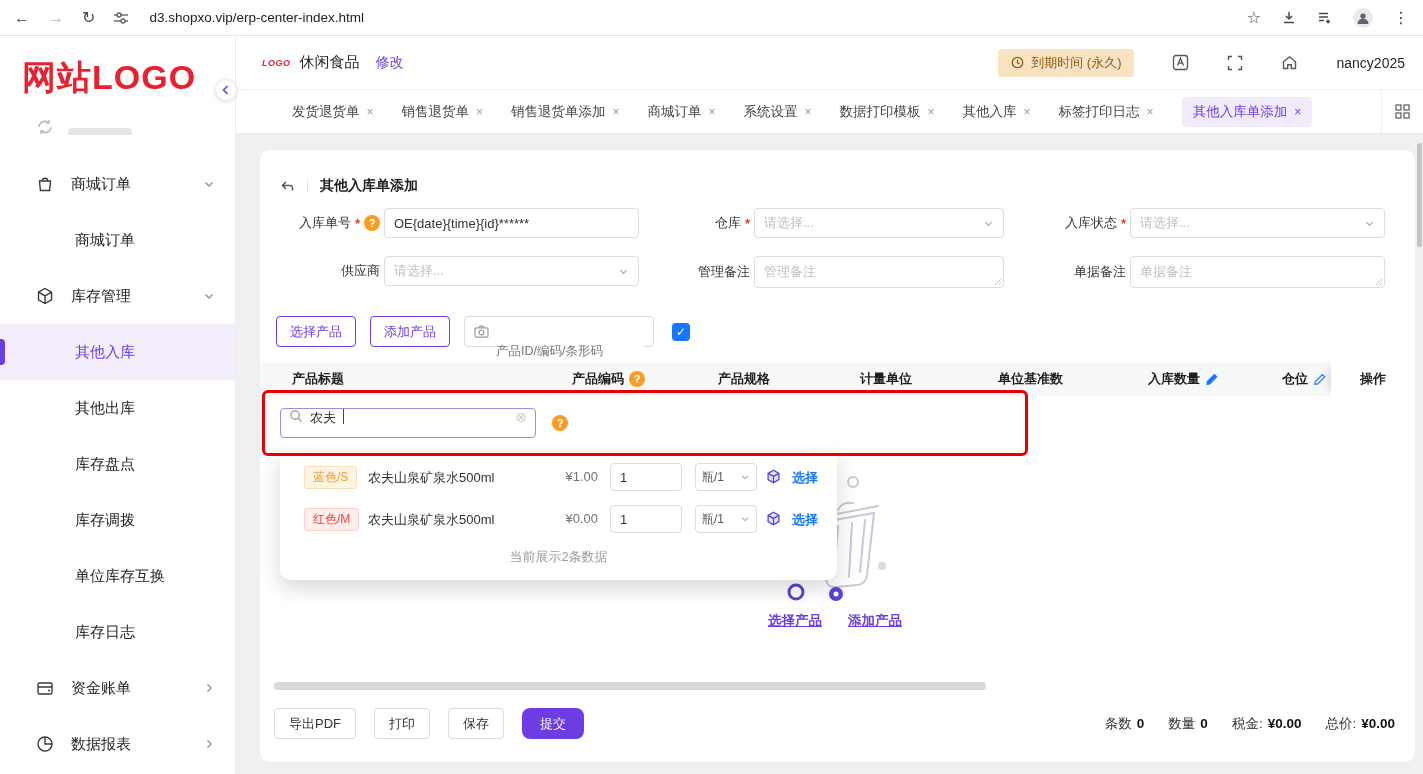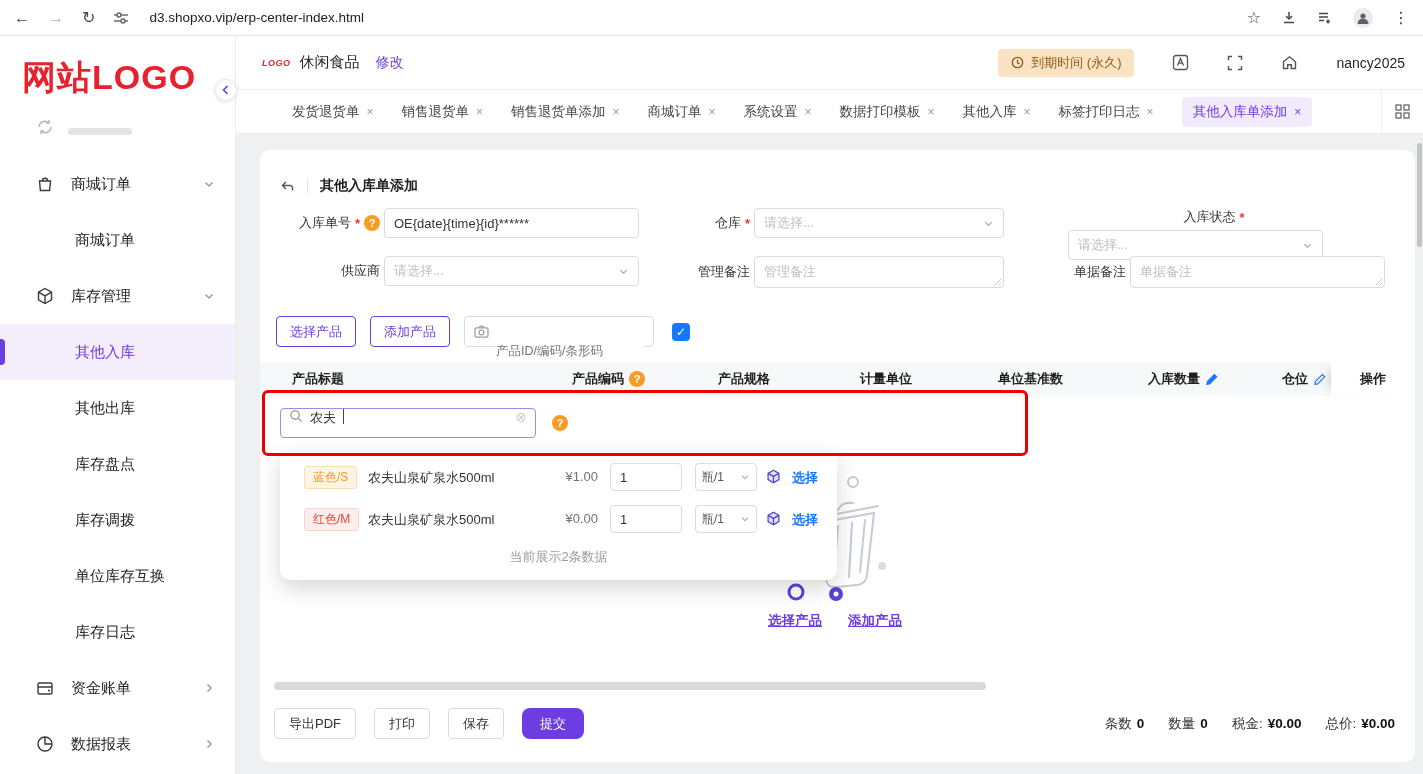--- a/index.html
+++ b/index.html
@@ -363,21 +363,21 @@
             <span>仓库</span>
             <span class="req">*</span>
           </span>
           <div class="sel" style="width:250px;">
             <span class="ph">请选择...</span>
             <svg width="11" height="11" viewBox="0 0 12 12" stroke="#b3b3b3" stroke-width="1.5" fill="none">
                 <path d="M2.5 4.5L6 8l3.5-3.5"></path>
               </svg>
           </div>
         </div>
-        <div class="fi" style="left:808px;top:58px;flex-direction:column;">
+        <div class="fi" style="left:768px;top:58px;">
           <span class="lblbox" style="width:98px;">
             <span>入库状态</span>
             <span class="req">*</span>
           </span>
           <div class="sel" style="width:255px;">
             <span class="ph">请选择...</span>
             <svg width="11" height="11" viewBox="0 0 12 12" stroke="#b3b3b3" stroke-width="1.5" fill="none">
                 <path d="M2.5 4.5L6 8l3.5-3.5"></path>
               </svg>
           </div>

